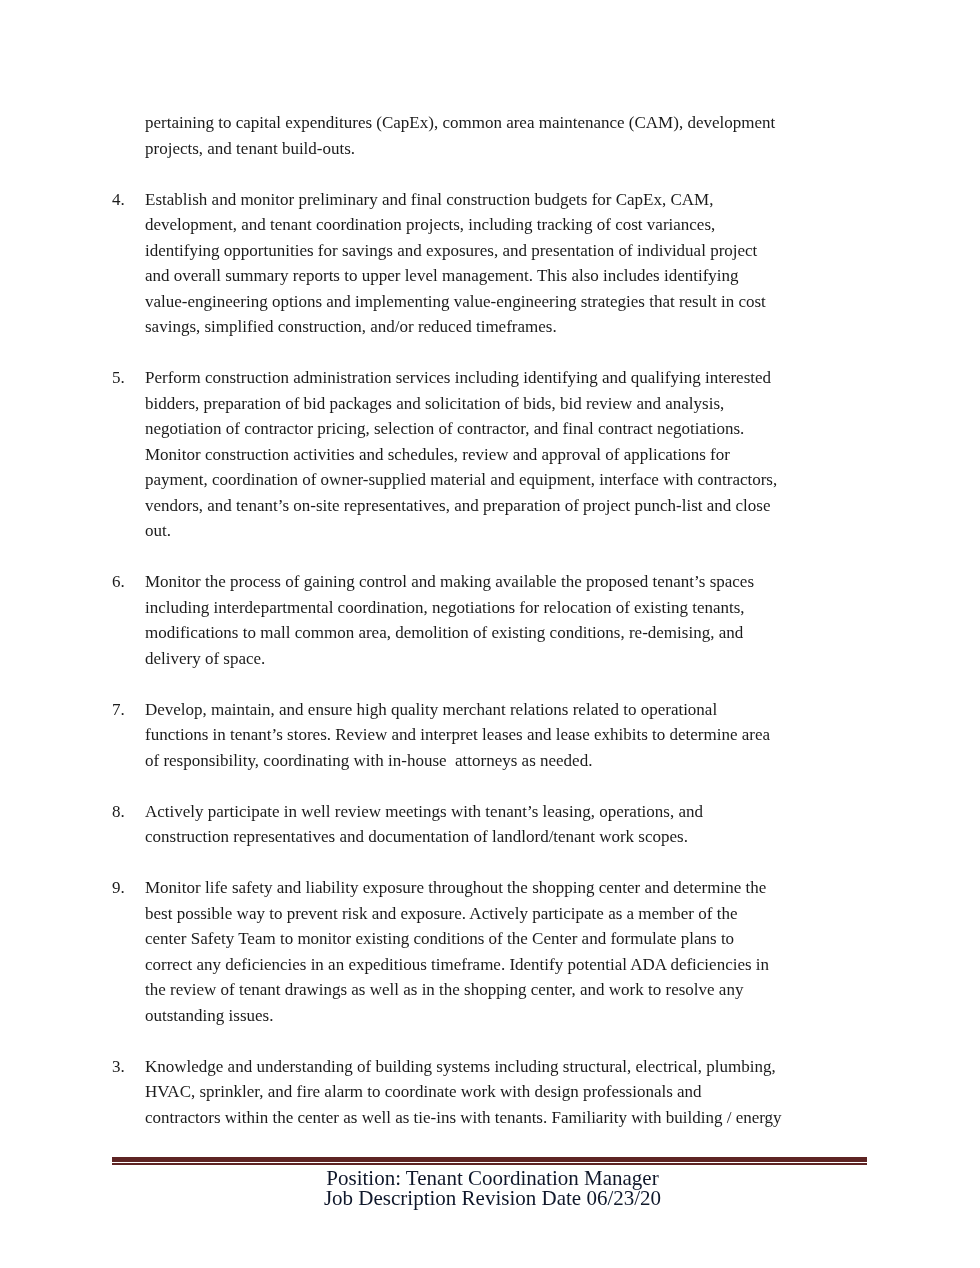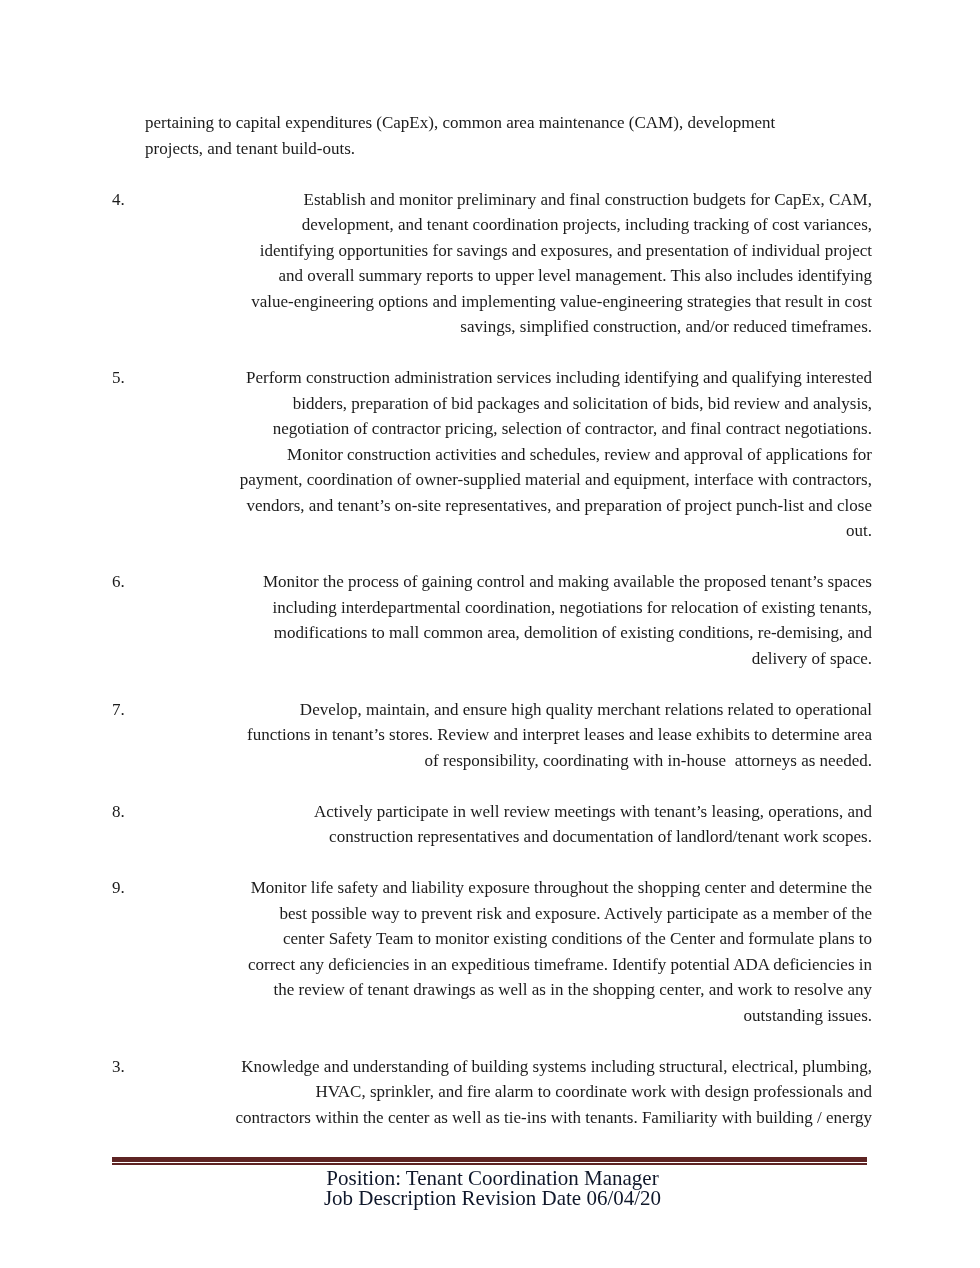--- a/index.html
+++ b/index.html
@@ -33,21 +33,20 @@
     display: flex;
     margin: 0 0 25.5px 0;
   }
   .list-item .num {
     flex: 0 0 33px;
     width: 33px;
   }
   .list-item .itext {
     flex: 1 1 auto;
     white-space: pre;
-    text-align: right;
   }
   .footer {
     position: absolute;
     left: 112px;
     top: 1157px;
     width: 756px;
   }
   .footer-rule {
     width: 755px;
     height: 0;
@@ -136,17 +135,17 @@
 HVAC, sprinkler, and fire alarm to coordinate work with design professionals and
 contractors within the center as well as tie-ins with tenants. Familiarity with building / energy</span>
     </div>
 
   </div>
 
   <div class="footer">
     <div class="footer-rule"></div>
     <div class="footer-text">
       <div>Position: Tenant Coordination Manager</div>
-      <div>Job Description Revision Date 06/04/20</div>
+      <div>Job Description Revision Date 06/23/20</div>
     </div>
   </div>
 
 </div>
 
 </body></html>

